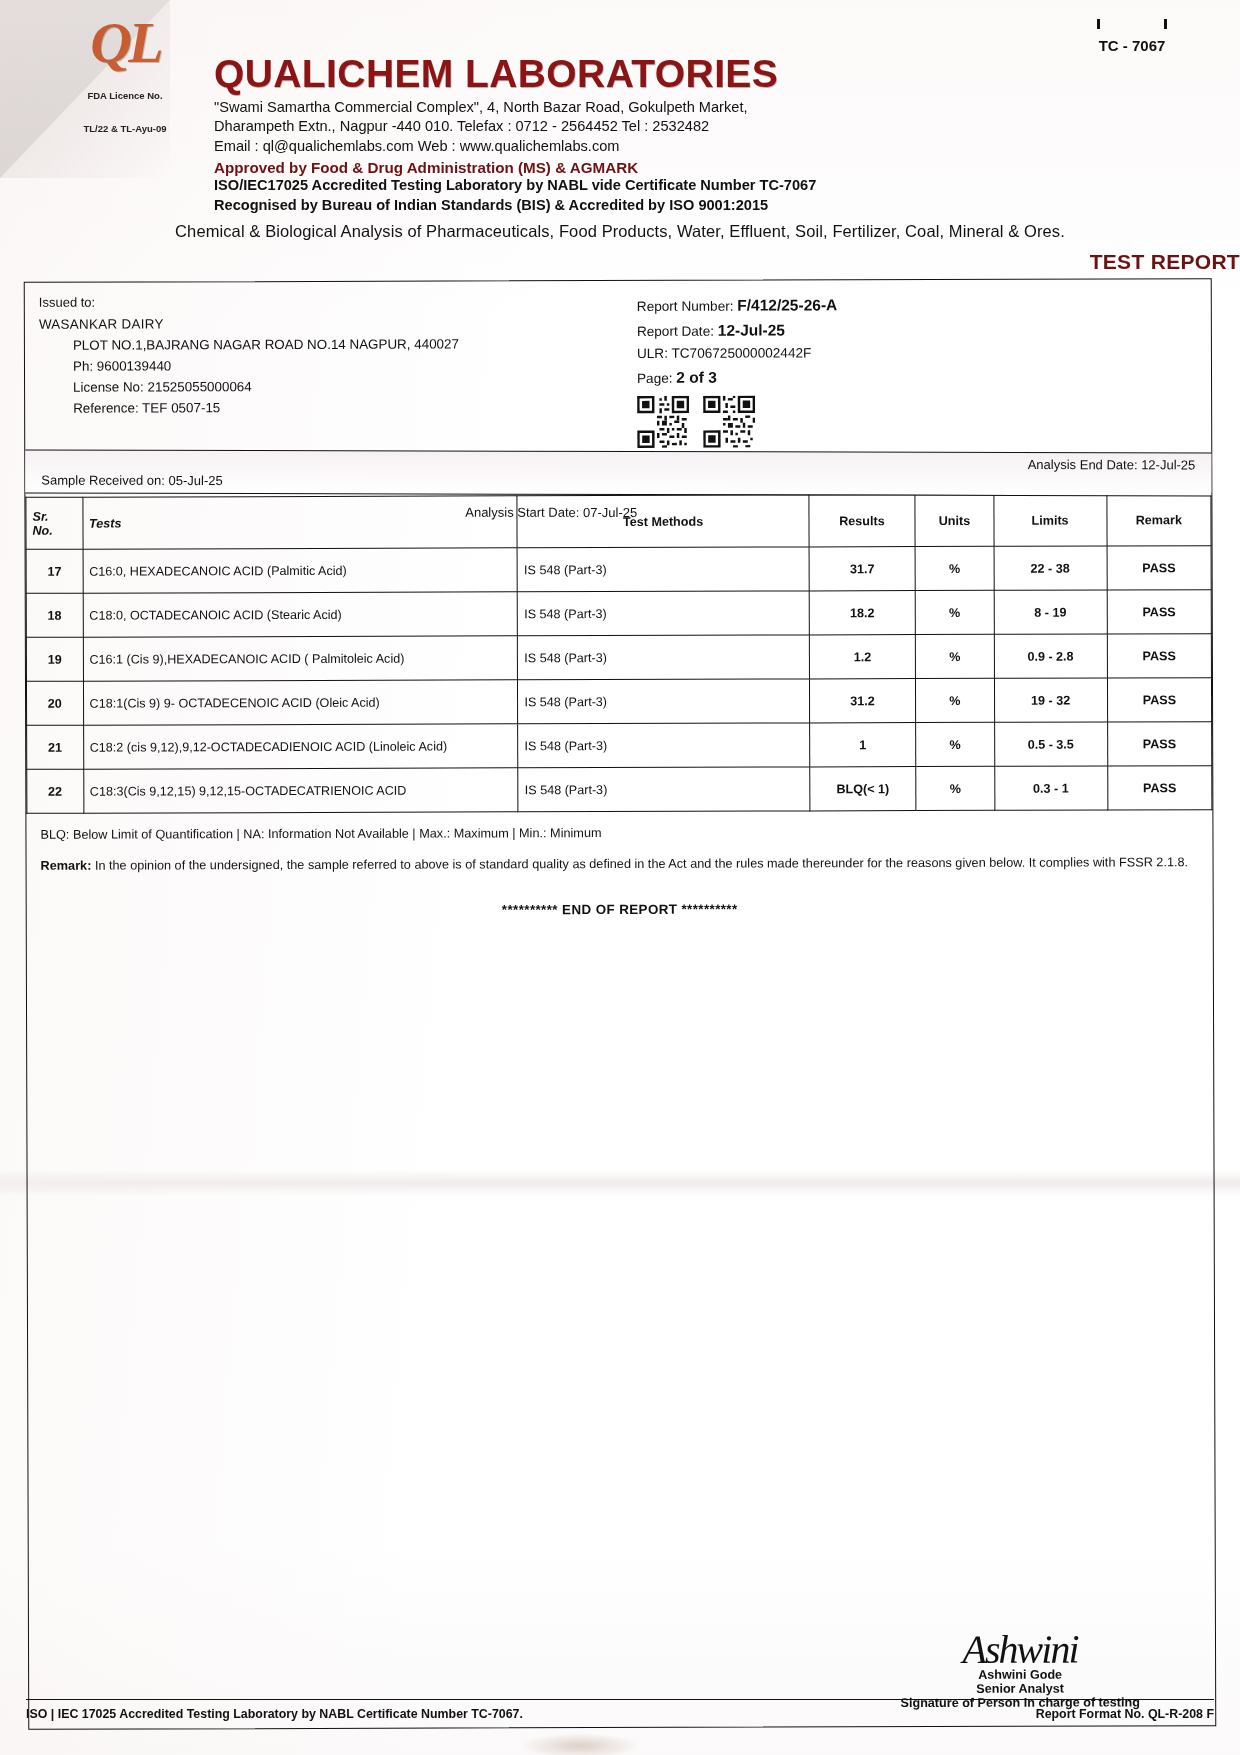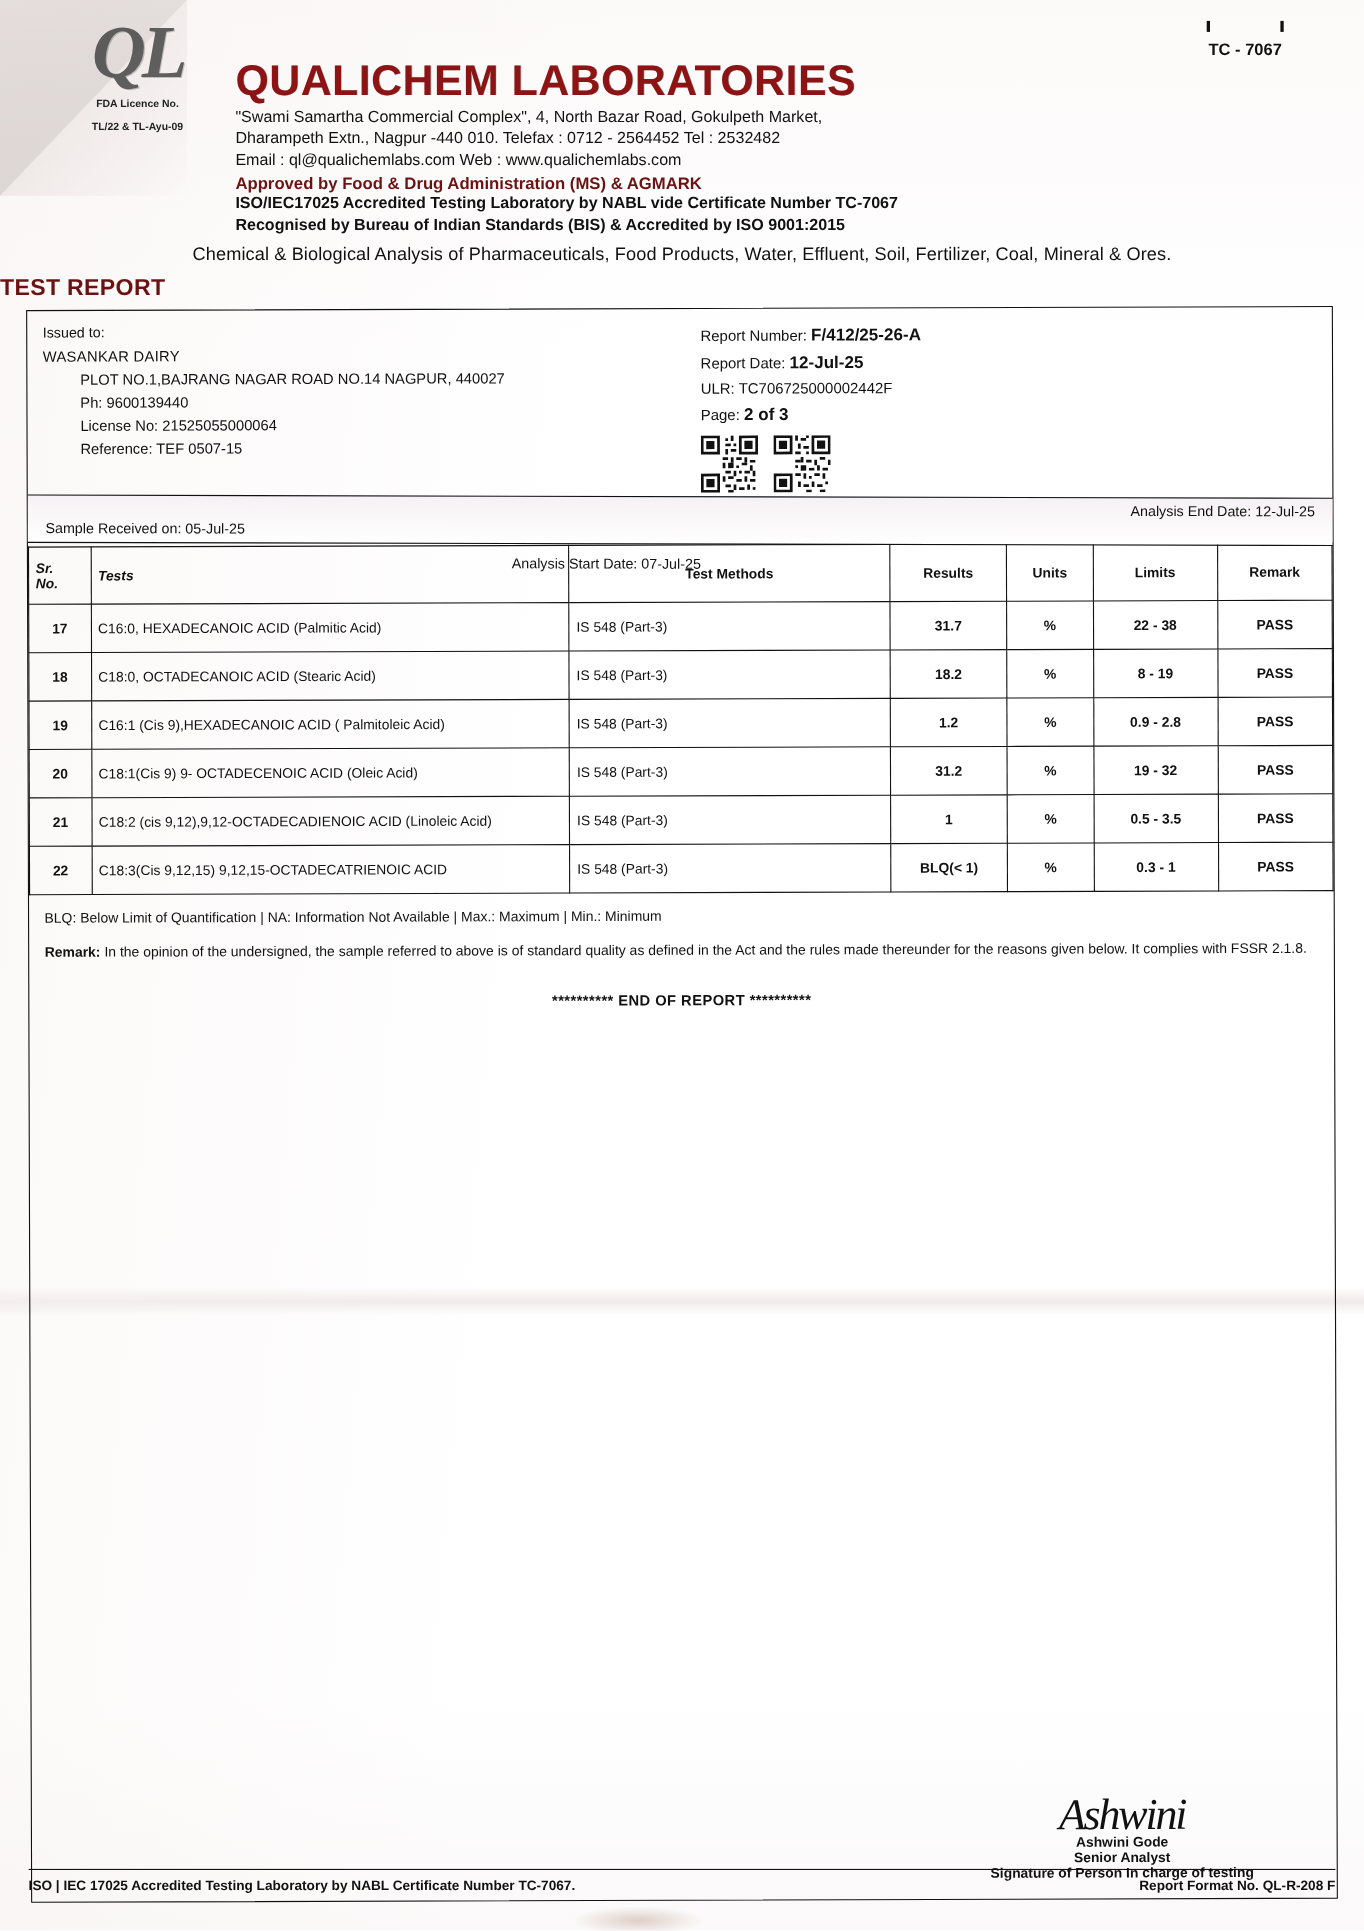--- a/index.html
+++ b/index.html
@@ -33,26 +33,26 @@
   }
 
   
   .header{ position:relative; z-index:6; padding:14px 0 0 0; }
   .logo-badge{
     position:absolute; left:60px; top:16px; width:130px; height:150px;
     z-index:7; text-align:center;
   }
   .logo-glyph{
     font-family:"Liberation Serif", serif;
-    font-size:68px; font-weight:bold; font-style:italic;
-    color:#404040; line-height:.92; letter-spacing:-4px;
+    font-size:58px; font-weight:bold; font-style:italic;
+    color:#c2410c; line-height:.92; letter-spacing:-4px;
     text-shadow:1px 1px 0 rgba(0,0,0,.25);
     opacity:.82;
   }
-  .logo-sub{ font-size:9.5px; font-weight:bold; color:#222; line-height:1.25; margin-top:10px;}
+  .logo-sub{ font-size:9.5px; font-weight:bold; color:#222; line-height:1.25; margin-top:21px;}
   .company-block{ margin-left:214px; margin-right:150px; }
   .company-name{
     font-size:39px; font-weight:bold; color:#8d1414; letter-spacing:.4px;
     line-height:1.02; margin-bottom:4px;
     text-shadow:0.6px 0.6px 0 rgba(0,0,0,.28);
     margin-top:40px;
   }
   .addr{ font-size:14.6px; color:#111; line-height:1.33; }
   .approved{ font-size:15.2px; font-weight:bold; color:#6d1212; margin-top:3px;}
   .iso-line{ font-size:14.6px; font-weight:bold; color:#111; line-height:1.34;}
@@ -74,21 +74,21 @@
   .seal-inner{ font-size:8px; font-weight:bold; line-height:1.05; color:#111; z-index:2;}
   .seal-hex{
     width:34px;height:34px;background:#111;
     clip-path:polygon(50% 0,93% 25%,93% 75%,50% 100%,7% 75%,7% 25%);
     margin:0 auto;
   }
   .seal-label{ font-size:15px;font-weight:bold;margin-top:8px;color:#111;}
   .seal-legs{ width:70px;height:10px;margin:1px auto 0;border-left:3px solid #111;border-right:3px solid #111;transform:skewX(0deg);}
 
   .test-report-title{
-    text-align:left; font-size:21px; font-weight:bold; color:#6d1212;
+    text-align:right; font-size:21px; font-weight:bold; color:#6d1212;
     margin-top:9px; letter-spacing:.3px;
   }
 
   
   .frame{
     position:relative; z-index:6;
     margin:6px 26px 0 26px;
     border:1.6px solid #111;
     height:1448px;
     transform:rotate(-0.18deg);

